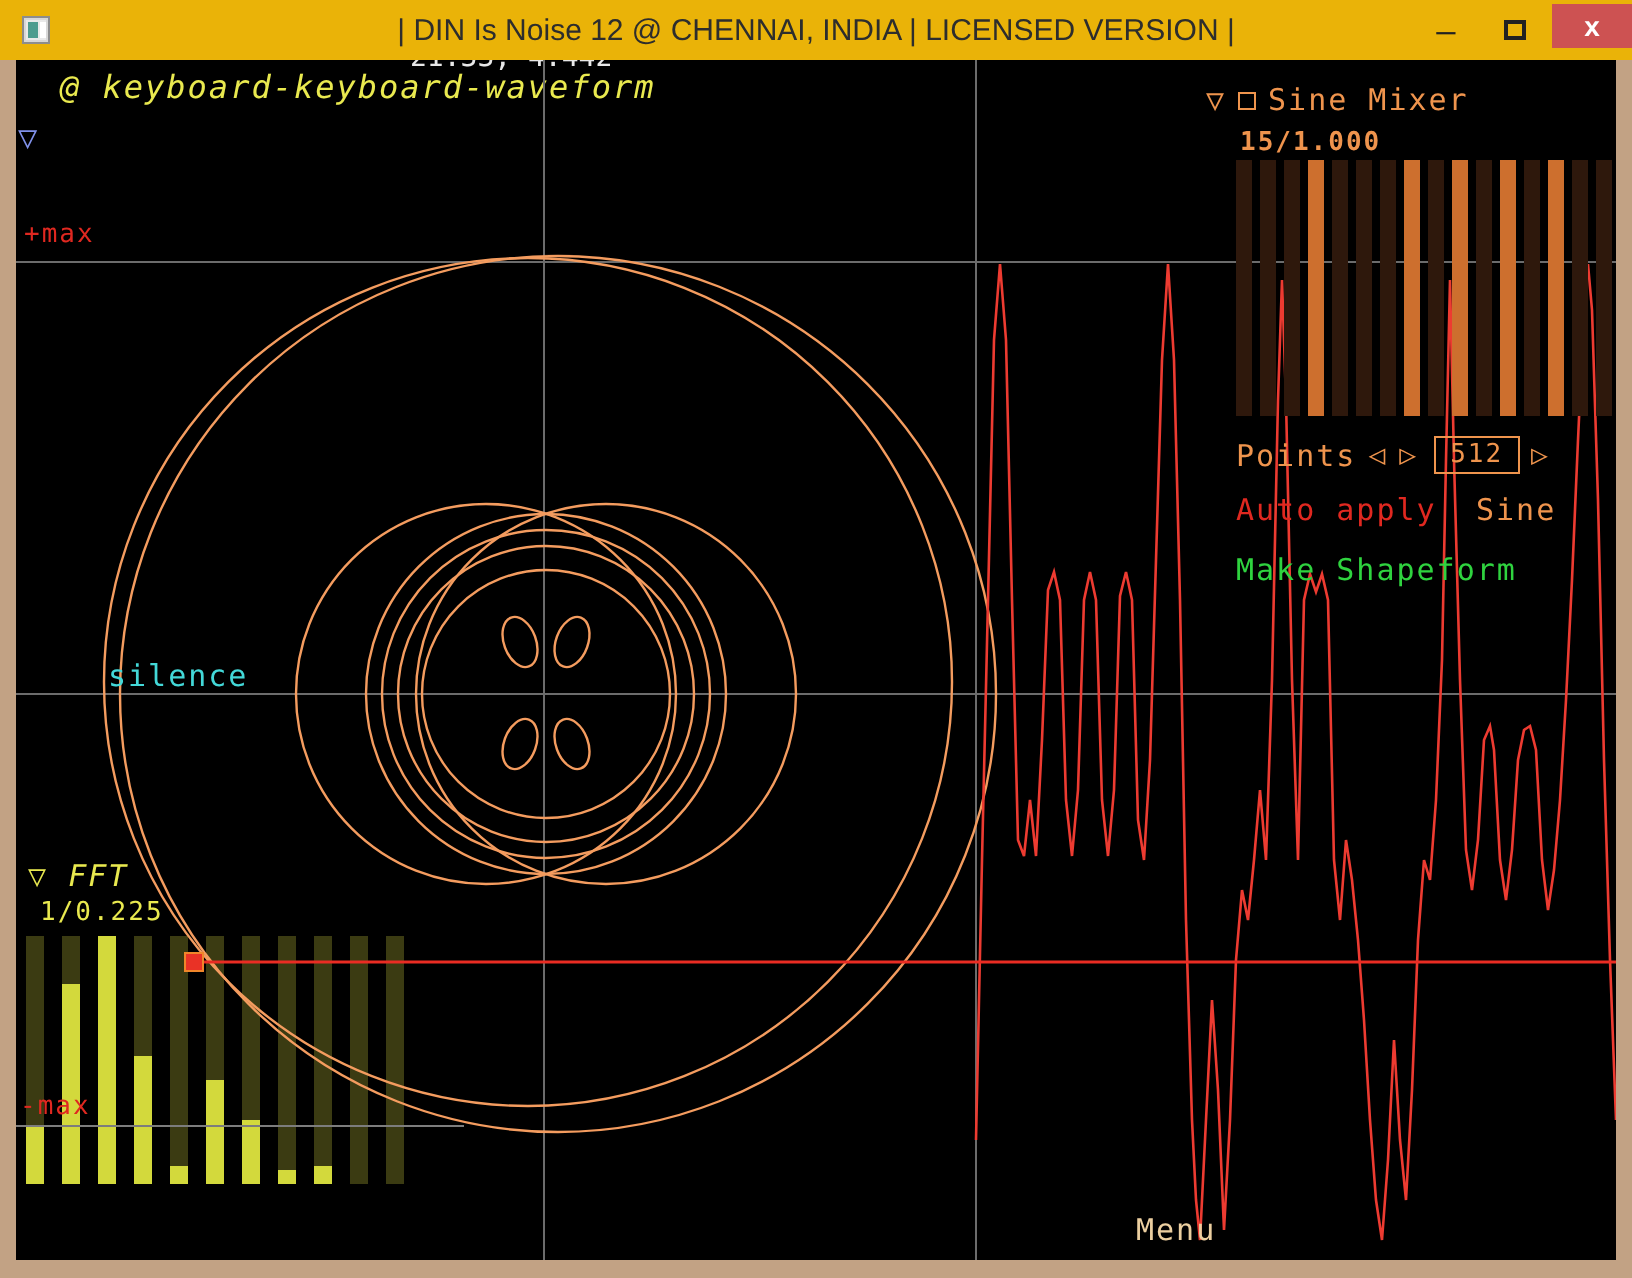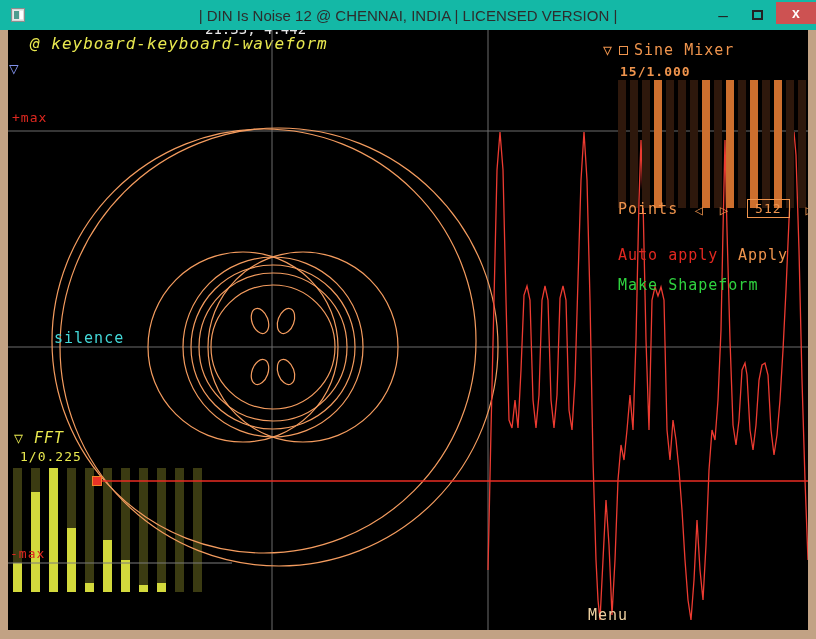--- a/index.html
+++ b/index.html
@@ -6,21 +6,21 @@
   html,body { background:#555; }
   #window {
     position:relative; width:816px; height:639px;
     background:#c2a284; overflow:hidden;
     font-family:"DejaVu Sans Mono", monospace;
     outline:1px solid #8f7459;
   }
   
   #titlebar {
     position:absolute; left:0; top:0; width:816px; height:30px;
-    background:#14b8a6; display:flex; align-items:center; justify-content:center;
+    background:#eab308; display:flex; align-items:center; justify-content:center;
     z-index:50;
   }
   #titlebar .title-text {
     font-family:"Liberation Sans", sans-serif; font-size:15px; color:#2d2d2d;
   }
   #app-icon {
     position:absolute; left:11px; top:8px; width:14px; height:14px;
     background:#e9e9e9; border:1px solid #8d8d8d; box-shadow:0 0 0 1px #d8d8d8 inset;
   }
   #app-icon .pane-a { position:absolute; left:2px; top:2px; width:5px; height:8px; background:#4d9c8f; }
@@ -68,21 +68,21 @@
 
   
   #mixer-bars { position:absolute; left:610px; top:50px; width:190px; height:128px; z-index:3; display:flex; gap:4px; }
   .mbar { width:8px; height:128px; background:#2e180c; }
   .mbar.on { background:#cd6f2e; }
 
   .hdr-row { display:flex; align-items:center; gap:4px; }
   .sq-icon { display:inline-block; width:9px; height:9px; border:1px solid #ef944d; margin:0 2px; }
 
   
-  #points-row { left:610px; top:169px; z-index:3; display:flex; align-items:flex-end;gap:10px; }
+  #points-row { left:610px; top:188px; z-index:3; display:flex; align-items:center; }
   #points-row .arrow { color:#ef944d; font-size:14px; margin-left:6px; }
   #points-box {
     display:inline-block; border:1px solid #ef944d; padding:1px 7px;
     font-size:13px; letter-spacing:1px; color:#ef944d; margin-left:8px;
   }
   .clickable { cursor:default; }
   #auto-apply { left:610px; top:216px; z-index:3; }
   #apply-btn  { left:730px; top:216px; z-index:3; }
   #make-shape { left:610px; top:246px; z-index:3; }
 
@@ -194,24 +194,24 @@
 
     <div class="abs fs15" id="points-row">
       <span class="t-orange">Points</span>
       <span class="arrow clickable">◁</span>
       <span class="arrow clickable">▷</span>
       <span id="points-box" class="clickable">512</span>
       <span class="arrow clickable">▷</span>
     </div>
 
     <div class="abs t-red fs15 clickable" id="auto-apply">Auto apply</div>
-    <div class="abs t-orange fs15 clickable" id="apply-btn">Apply</div>
+    <div class="abs t-orange fs15 clickable" id="apply-btn">Sine</div>
     <div class="abs t-green fs15 clickable" id="make-shape">Make Shapeform</div>
 
-    <div class="abs t-wheat fs15 label-layer clickable" style="left:560px; top:576px;margin-left:20px;">Menu</div>
+    <div class="abs t-wheat fs15 label-layer clickable" style="left:560px; top:576px;">Menu</div>
   </div>
 
   <div id="titlebar">
     <div id="app-icon">
       <div class="pane-a"></div>
       <div class="pane-b"></div>
     </div>
     <span class="title-text">| DIN Is Noise 12 @ CHENNAI, INDIA | LICENSED VERSION |</span>
     <div class="win-btn" id="btn-min">–</div>
     <div class="win-btn" id="btn-max">

